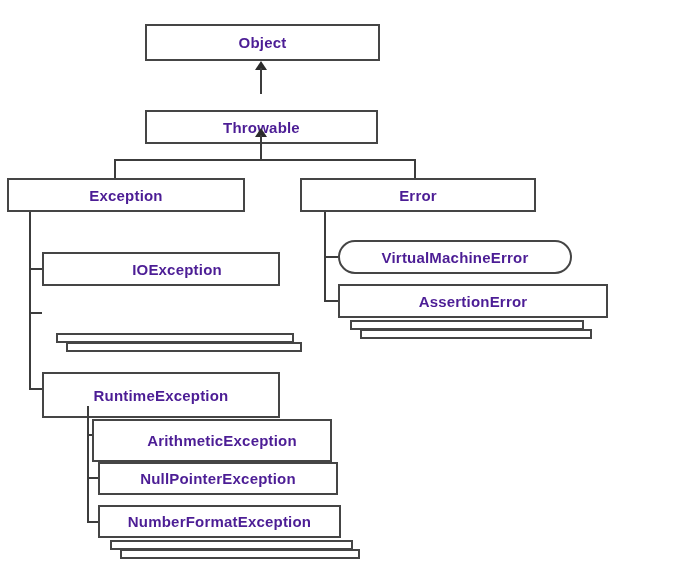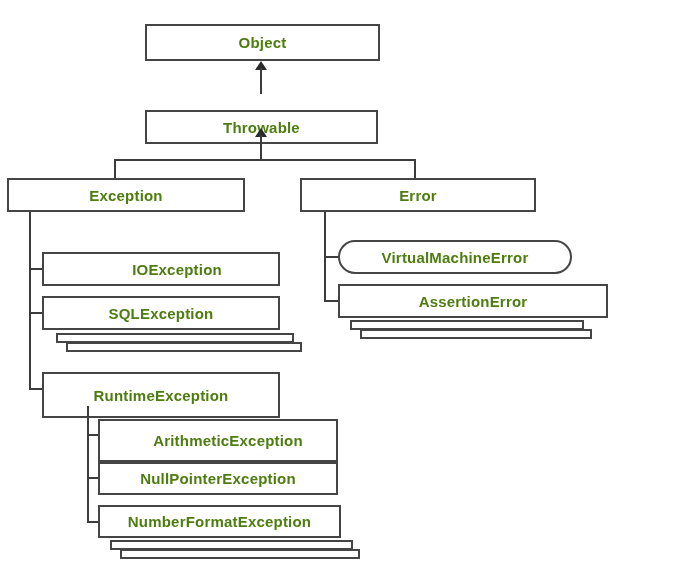--- a/index.html
+++ b/index.html
@@ -14,21 +14,21 @@
   .node {
     position: absolute;
     box-sizing: border-box;
     background: #ffffff;
     border: 2px solid #454545;
     display: flex;
     align-items: center;
     justify-content: center;
     font-weight: bold;
     font-size: 15px;
-    color: #4d7c0f;
+    color: #4c1d95;
     letter-spacing: 0.2px;
     white-space: nowrap;
   }
   .line {
     position: absolute;
     background: #3c3c3c;
   }
   .hline { height: 2px; }
   .vline { width: 2px; }
   .arrowhead {
@@ -69,33 +69,32 @@
 
   <div class="node" style="left:7px; top:178px; width:238px; height:34px;">Exception</div>
 
   <div class="line vline" style="left:29px; top:212px; height:178px;"></div>
   <div class="line hline" style="left:29px; top:268px; width:13px;"></div>
   <div class="line hline" style="left:29px; top:312px; width:13px;"></div>
   <div class="line hline" style="left:29px; top:388px; width:13px;"></div>
 
   <div class="node" style="left:42px; top:252px; width:238px; height:34px;padding-left:32px;">IOException</div>
 
-  <div class="node" style="left:42px; top:296px; width:238px; height:34px;">SQLException</div>
 
   <div class="stack" style="left:56px; top:333px; width:238px; height:10px;"></div>
   <div class="stack" style="left:66px; top:342px; width:236px; height:10px;"></div>
 
   <div class="node" style="left:42px; top:372px; width:238px; height:46px;">RuntimeException</div>
 
   <div class="line vline" style="left:87px; top:406px; height:117px;"></div>
   <div class="line hline" style="left:87px; top:434px; width:11px;"></div>
   <div class="line hline" style="left:87px; top:477px; width:11px;"></div>
   <div class="line hline" style="left:87px; top:521px; width:11px;"></div>
 
-  <div class="node" style="left:98px; top:419px; width:240px; height:43px;padding-left:20px;">ArithmeticException</div>
+  <div class="node" style="left:92px; top:419px; width:240px; height:43px;padding-left:20px;">ArithmeticException</div>
 
   <div class="node" style="left:98px; top:505px; width:243px; height:33px;">NumberFormatException</div>
 
   <div class="node" style="left:98px; top:462px; width:240px; height:33px;">NullPointerException</div>
 
   <div class="stack" style="left:110px; top:540px; width:243px; height:10px;"></div>
   <div class="stack" style="left:120px; top:549px; width:240px; height:10px;"></div>
 
   <div class="line vline" style="left:324px; top:212px; height:90px;"></div>
   <div class="line hline" style="left:324px; top:256px; width:14px;"></div>

